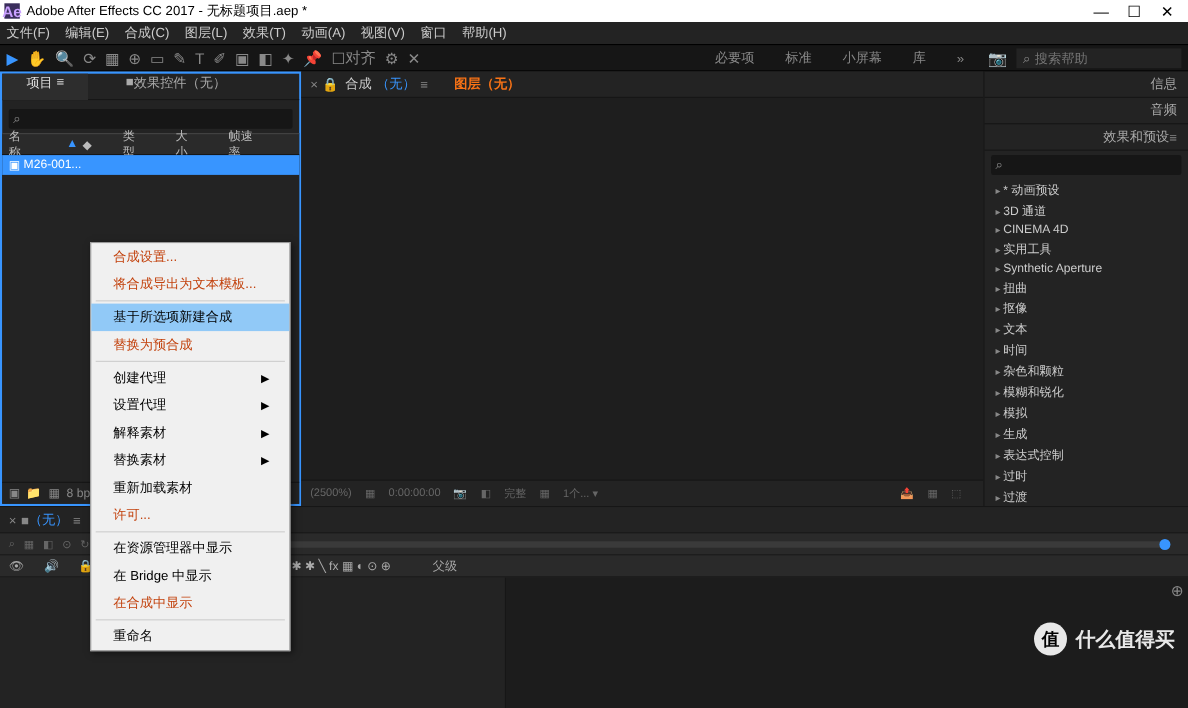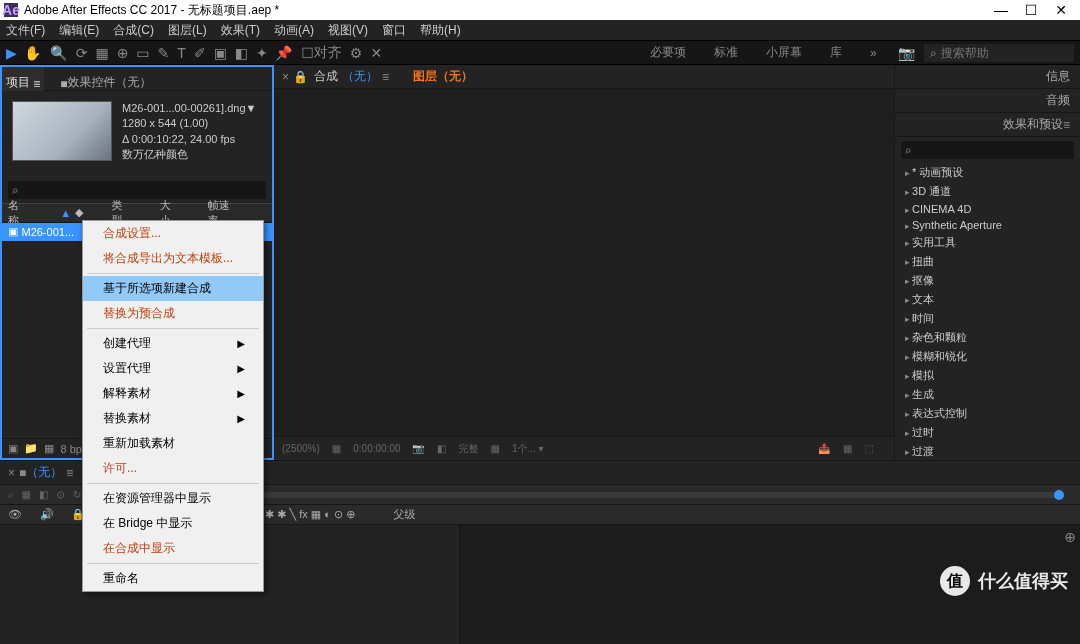--- a/index.html
+++ b/index.html
@@ -22,21 +22,21 @@
 .toolbar .spacer { flex: 1; }
 .toolbar .workspace { margin: 0 14px; color: #888; font-size: 12px; cursor: pointer; }
 .toolbar .searchbox { display: flex; align-items: center; background: #232323; padding: 2px 6px; width: 150px; }
 .toolbar .searchbox span { color: #888; }
 .toolbar .searchbox input { background: transparent; border: none; color: #888; width: 110px; font-size: 12px; margin-left: 4px; outline: none; }
 
 
 .main { display: flex; height: 395px; }
 .proj-panel { width: 274px; border: 2px solid #3895ff; background: #232323; display: flex; flex-direction: column; }
 .panel-tab-row { display: flex; height: 24px; align-items: center; border-bottom: 1px solid #161616; font-size: 12px; }
-.panel-tab { padding: 0 4px; color: #aaa; cursor: pointer; height: 24px; display: flex; align-items: flex-end; }
+.panel-tab { padding: 0 22px; color: #aaa; cursor: pointer; height: 24px; display: flex; align-items: flex-start; }
 .panel-tab.active { background: #2d2d2d; color: #ddd; }
 .thumb-row { display: flex; padding: 10px; }
 .thumb { width: 100px; height: 60px; background: linear-gradient(135deg, #d0d8e0 0%, #a8b4c0 60%, #6a7480 100%); border: 1px solid #555; }
 .thumb-info { margin-left: 10px; font-size: 11px; color: #ccc; line-height: 1.4; }
 .thumb-info .arrow { color: #ccc; float: right; }
 .proj-search { margin: 8px 6px 4px 6px; background: #161616; padding: 2px 4px; color: #888; border-radius: 2px; }
 .proj-columns { display: flex; height: 20px; background: #2a2a2a; border-top: 1px solid #444; border-bottom: 1px solid #161616; font-size: 11px; align-items: center; padding: 0 6px; }
 .proj-columns span { margin-right: 28px; }
 .proj-columns .tag { color: #3895ff; margin: 0 4px; }
 .proj-list { flex: 1; background: #232323; }
@@ -149,29 +149,20 @@
   </div>
 </div>
 
 <div class="main">
 
   <div class="proj-panel">
     <div class="panel-tab-row">
       <div class="panel-tab active"><span>项目</span>&nbsp;<span>≡</span></div>
       <div class="panel-tab" style="margin-left:12px">■ <span>效果控件（无）</span></div>
     </div>
-    <div class="thumb-row">
-      <div class="thumb"></div>
-      <div class="thumb-info">
-        <div><span>M26-001...00-00261].dng</span> <span class="arrow">▼</span></div>
-        <div>1280 x 544 (1.00)</div>
-        <div>Δ 0:00:10:22, 24.00 fps</div>
-        <div>数万亿种颜色</div>
-      </div>
-    </div>
     <div class="proj-search"><span>⌕</span></div>
     <div class="proj-columns">
       <span>名称</span>
       <span class="tag">▲</span>
       <span>◆</span>
       <span>类型</span>
       <span>大小</span>
       <span>帧速率</span>
     </div>
     <div class="proj-list">
@@ -225,22 +216,22 @@
       </div>
     <div class="right-header">
       <span>效果和预设</span>
       <span class="menu-ic">≡</span>
     </div>
     <div class="effects-search">⌕</div>
     <div class="effects-list">
       <div class="eff-item">* 动画预设</div>
       <div class="eff-item">3D 通道</div>
       <div class="eff-item">CINEMA 4D</div>
+      <div class="eff-item">实用工具</div>
       <div class="eff-item">Synthetic Aperture</div>
-      <div class="eff-item">实用工具</div>
       <div class="eff-item">扭曲</div>
       <div class="eff-item">抠像</div>
       <div class="eff-item">文本</div>
       <div class="eff-item">时间</div>
       <div class="eff-item">杂色和颗粒</div>
       <div class="eff-item">模糊和锐化</div>
       <div class="eff-item">模拟</div>
       <div class="eff-item">生成</div>
       <div class="eff-item">表达式控制</div>
       <div class="eff-item">过时</div>

